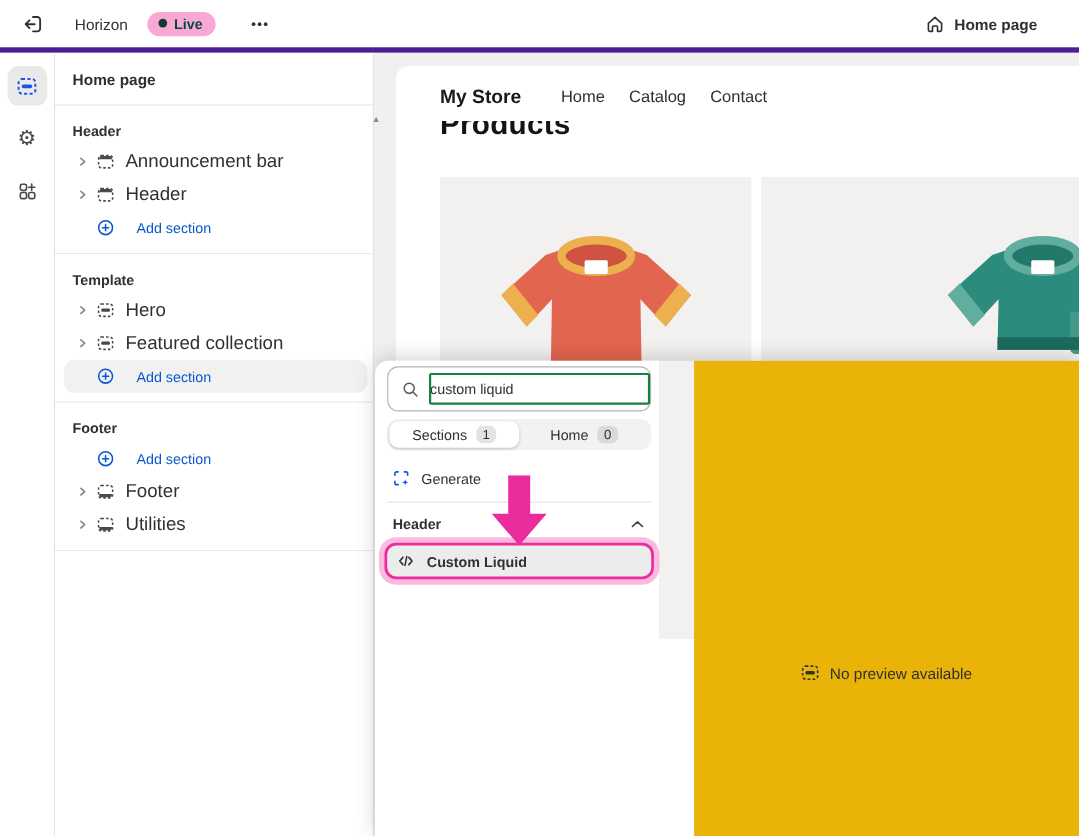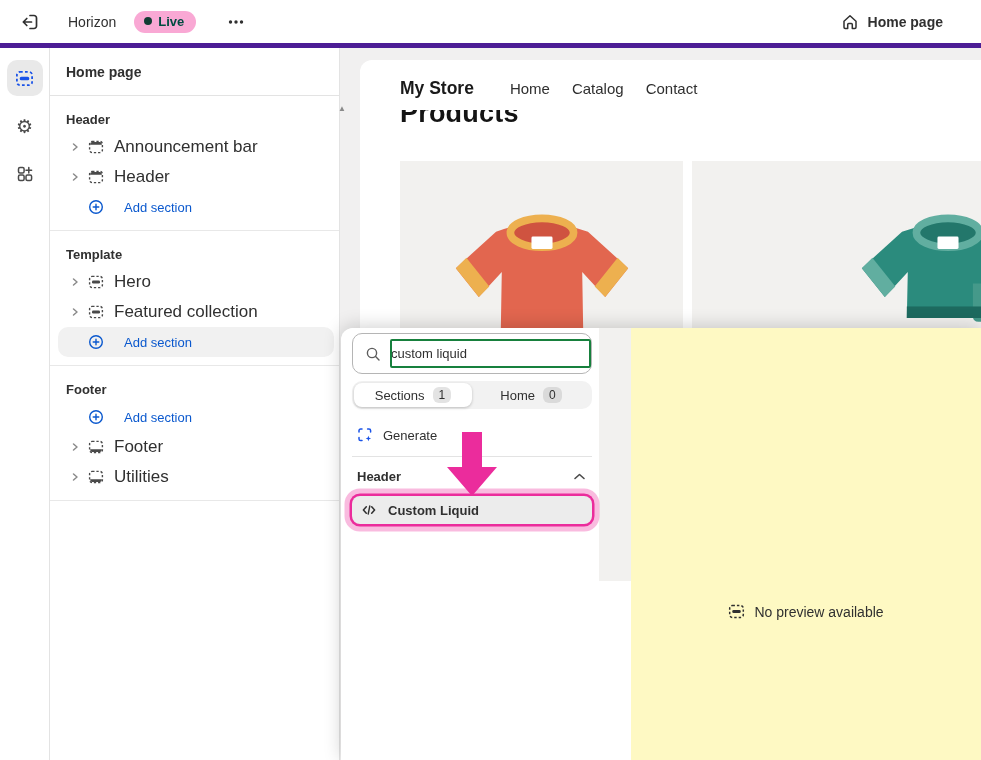--- a/index.html
+++ b/index.html
@@ -84,21 +84,21 @@
   .count-badge { font-size:12px; background:#e3e3e3; border-radius:6px; padding:1px 6px; }
   .tab:not(.active) .count-badge { background:#dadada; }
   .generate-row { margin-top:12px; height:28px; display:flex; align-items:center; gap:10px;
     padding-left:5px; font-size:13px; cursor:pointer; }
   .panel-divider { height:1px; background:#e3e3e3; margin-top:7px; }
   .layout-header { margin-top:4px; height:30px; display:flex; align-items:center;
     justify-content:space-between; padding:0 6px 0 5px; font-size:13px; font-weight:700; cursor:pointer; }
   .custom-liquid-row { margin-top:5px; height:28px; background:#ececec; border-radius:8px;
     display:flex; align-items:center; gap:11px; padding-left:9px; font-size:13px; font-weight:600;
     box-shadow:0 0 0 2.5px #eb2c9c, 0 0 0 7.5px rgba(235,44,156,.32); cursor:pointer; }
-  .preview-pane { flex:1; background:#fef9c3; position:relative;margin-left:32px; }
+  .preview-pane { flex:1; background:#eab308; position:relative;margin-left:32px; }
   .no-preview { position:absolute; top:275px; left:0; right:0; display:flex;
     align-items:center; justify-content:center; gap:9px; font-size:14px; color:#303030; }
 
   .arrow-annotation { position:absolute; left:107px; top:384px; z-index:20; pointer-events:none; }
 
   svg { display:block; }
 </style>
 </head>
 <body>
 

